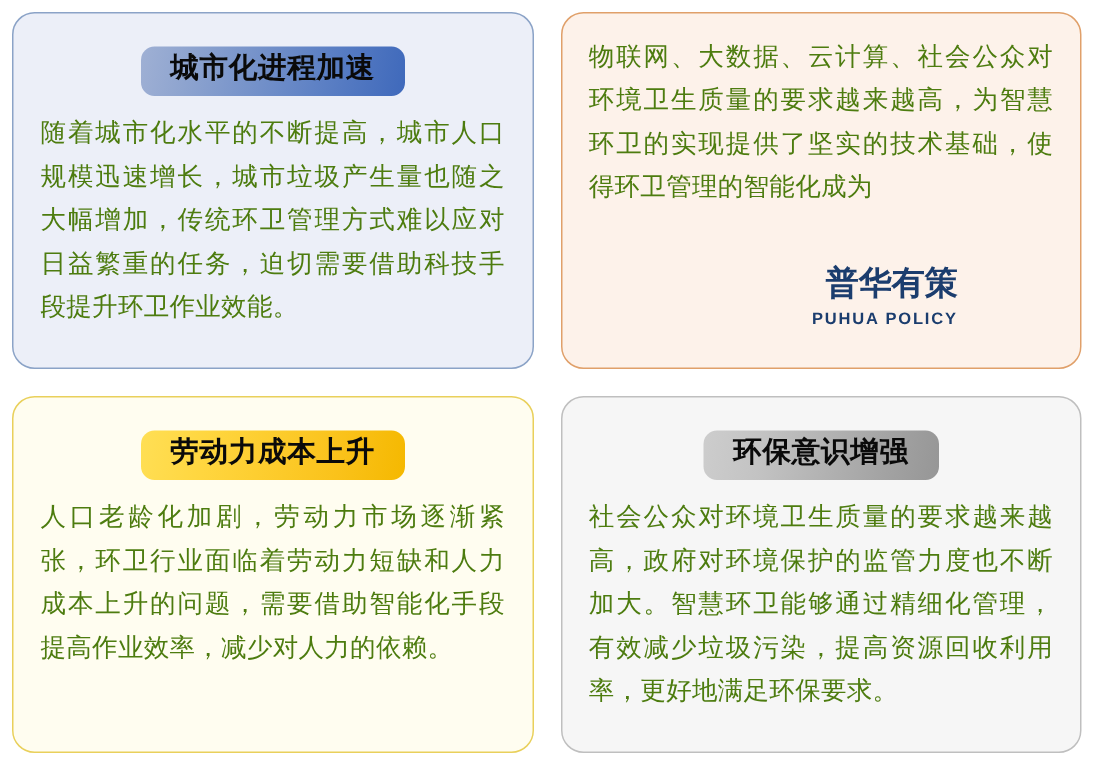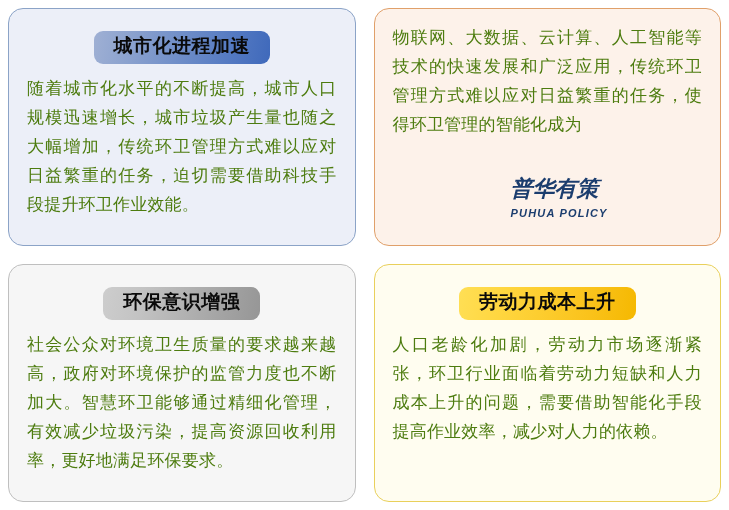--- a/index.html
+++ b/index.html
@@ -102,24 +102,23 @@
     padding: 0 6px;
     letter-spacing: 0.2px;
   }
 
   
   .watermark {
     position: absolute;
     left: 136px;
     top: 168px;
     width: 128px;
-    text-align: left;
+    text-align: right;
     pointer-events: none;
     user-select: none;
-    font-style: italic;
   }
   .watermark .wm-cn {
     font-size: 22px;
     font-weight: bold;
     color: #1b3d6e;
     letter-spacing: 0px;
     line-height: 24px;
     white-space: nowrap;
   }
   .watermark .wm-en {
@@ -138,35 +137,35 @@
 <div class="board">
 
   <div class="card theme-blue">
     <div class="badge-row">
       <span class="badge">城市化进程加速</span>
     </div>
     <div class="body-text">随着城市化水平的不断提高，城市人口规模迅速增长，城市垃圾产生量也随之大幅增加，传统环卫管理方式难以应对日益繁重的任务，迫切需要借助科技手段提升环卫作业效能。</div>
   </div>
 
   <div class="card theme-orange">
-    <div class="body-text">物联网、大数据、云计算、人工智能等技术的快速发展和广泛应用，传统环卫管理方式难以应对日益繁重的任务，使得环卫管理的智能化成为</div>
+    <div class="body-text">物联网、大数据、云计算、社会公众对环境卫生质量的要求越来越高，为智慧环卫的实现提供了坚实的技术基础，使得环卫管理的智能化成为</div>
 
     <div class="watermark">
       <div class="wm-cn">普华有策</div>
       <div class="wm-en">PUHUA POLICY</div>
     </div>
+  </div>
+
+  <div class="card theme-yellow">
+    <div class="badge-row">
+      <span class="badge">劳动力成本上升</span>
+    </div>
+    <div class="body-text">人口老龄化加剧，劳动力市场逐渐紧张，环卫行业面临着劳动力短缺和人力成本上升的问题，需要借助智能化手段提高作业效率，减少对人力的依赖。</div>
   </div>
 
   <div class="card theme-gray">
     <div class="badge-row">
       <span class="badge">环保意识增强</span>
     </div>
     <div class="body-text">社会公众对环境卫生质量的要求越来越高，政府对环境保护的监管力度也不断加大。智慧环卫能够通过精细化管理，有效减少垃圾污染，提高资源回收利用率，更好地满足环保要求。</div>
   </div>
 
-  <div class="card theme-yellow">
-    <div class="badge-row">
-      <span class="badge">劳动力成本上升</span>
-    </div>
-    <div class="body-text">人口老龄化加剧，劳动力市场逐渐紧张，环卫行业面临着劳动力短缺和人力成本上升的问题，需要借助智能化手段提高作业效率，减少对人力的依赖。</div>
-  </div>
-
 </div>
 
 </body></html>

